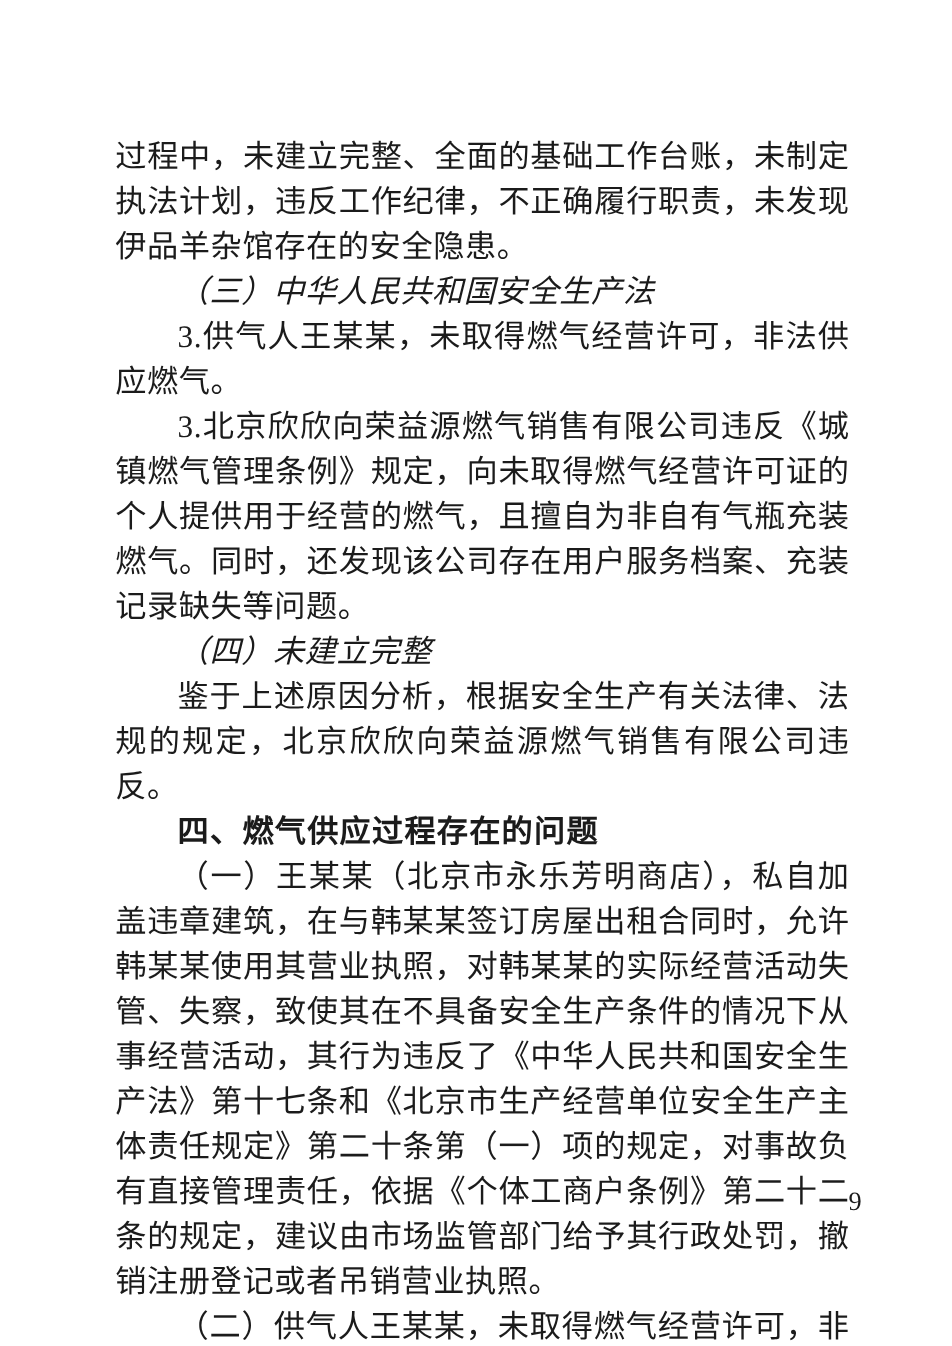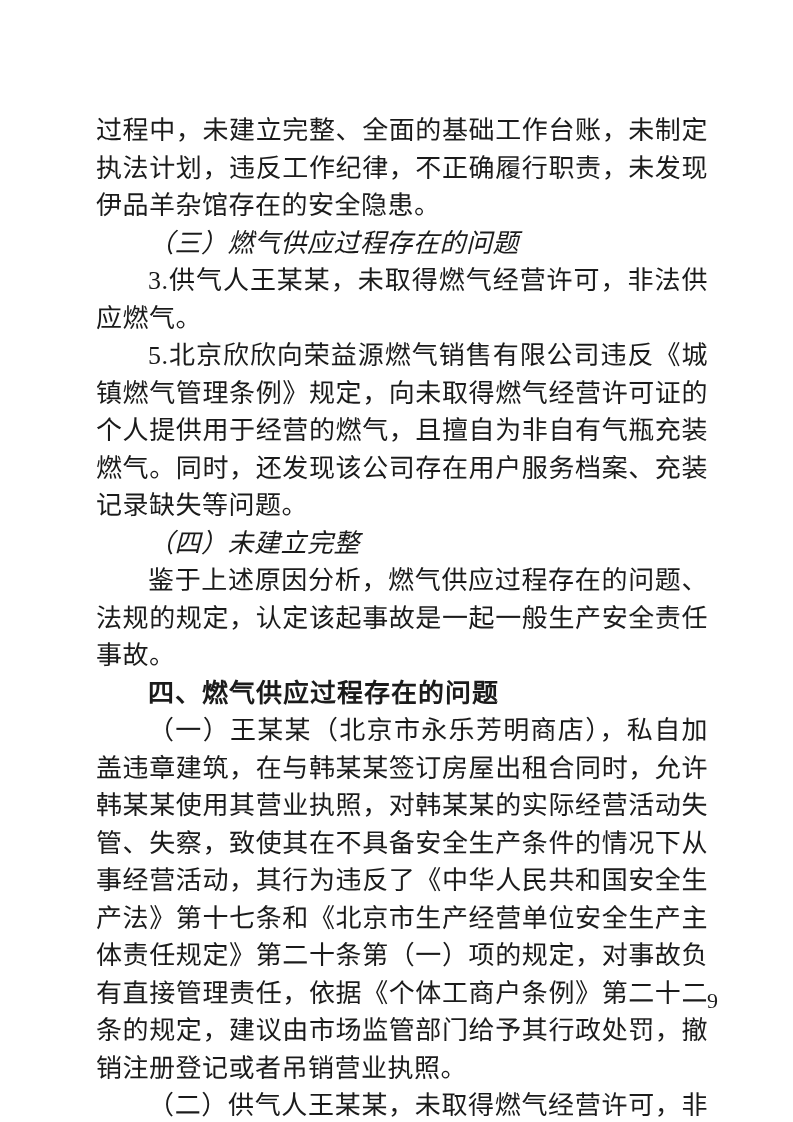--- a/index.html
+++ b/index.html
@@ -55,23 +55,23 @@
     color: #1b1b1b;
     font-family: "Liberation Serif", "DejaVu Serif", serif;
   }
 </style>
 </head>
 <body>
 
 <div class="page">
   <div class="content">
     <p class="body noindent">过程中，未建立完整、全面的基础工作台账，未制定执法计划，违反工作纪律，不正确履行职责，未发现伊品羊杂馆存在的安全隐患。</p>
-    <p class="subheading">（三）燃气供应过程存在的问题</p>
+    <p class="subheading">（三）中华人民共和国安全生产法</p>
     <p class="body">3.供气人王某某，未取得燃气经营许可，非法供应燃气。</p>
-    <p class="body">5.北京欣欣向荣益源燃气销售有限公司违反《城镇燃气管理条例》规定，向未取得燃气经营许可证的个人提供用于经营的燃气，且擅自为非自有气瓶充装燃气。同时，还发现该公司存在用户服务档案、充装记录缺失等问题。</p>
+    <p class="body">3.北京欣欣向荣益源燃气销售有限公司违反《城镇燃气管理条例》规定，向未取得燃气经营许可证的个人提供用于经营的燃气，且擅自为非自有气瓶充装燃气。同时，还发现该公司存在用户服务档案、充装记录缺失等问题。</p>
     <p class="subheading">（四）未建立完整</p>
-    <p class="body">鉴于上述原因分析，燃气供应过程存在的问题、法规的规定，认定该起事故是一起一般生产安全责任事故。</p>
+    <p class="body">鉴于上述原因分析，根据安全生产有关法律、法规的规定，北京欣欣向荣益源燃气销售有限公司违反。</p>
     <p class="heading">四、燃气供应过程存在的问题</p>
     <p class="body">（一）王某某（北京市永乐芳明商店），私自加盖违章建筑，在与韩某某签订房屋出租合同时，允许韩某某使用其营业执照，对韩某某的实际经营活动失管、失察，致使其在不具备安全生产条件的情况下从事经营活动，其行为违反了《中华人民共和国安全生产法》第十七条和《北京市生产经营单位安全生产主体责任规定》第二十条第（一）项的规定，对事故负有直接管理责任，依据《个体工商户条例》第二十二条的规定，建议由市场监管部门给予其行政处罚，撤销注册登记或者吊销营业执照。</p>
     <p class="body">（二）供气人王某某，未取得燃气经营许可，非法供应燃气，公安机关已立案开展调查处理。</p>
   </div>
   <div class="pageno">9</div>
 </div>
 
 </body></html>

